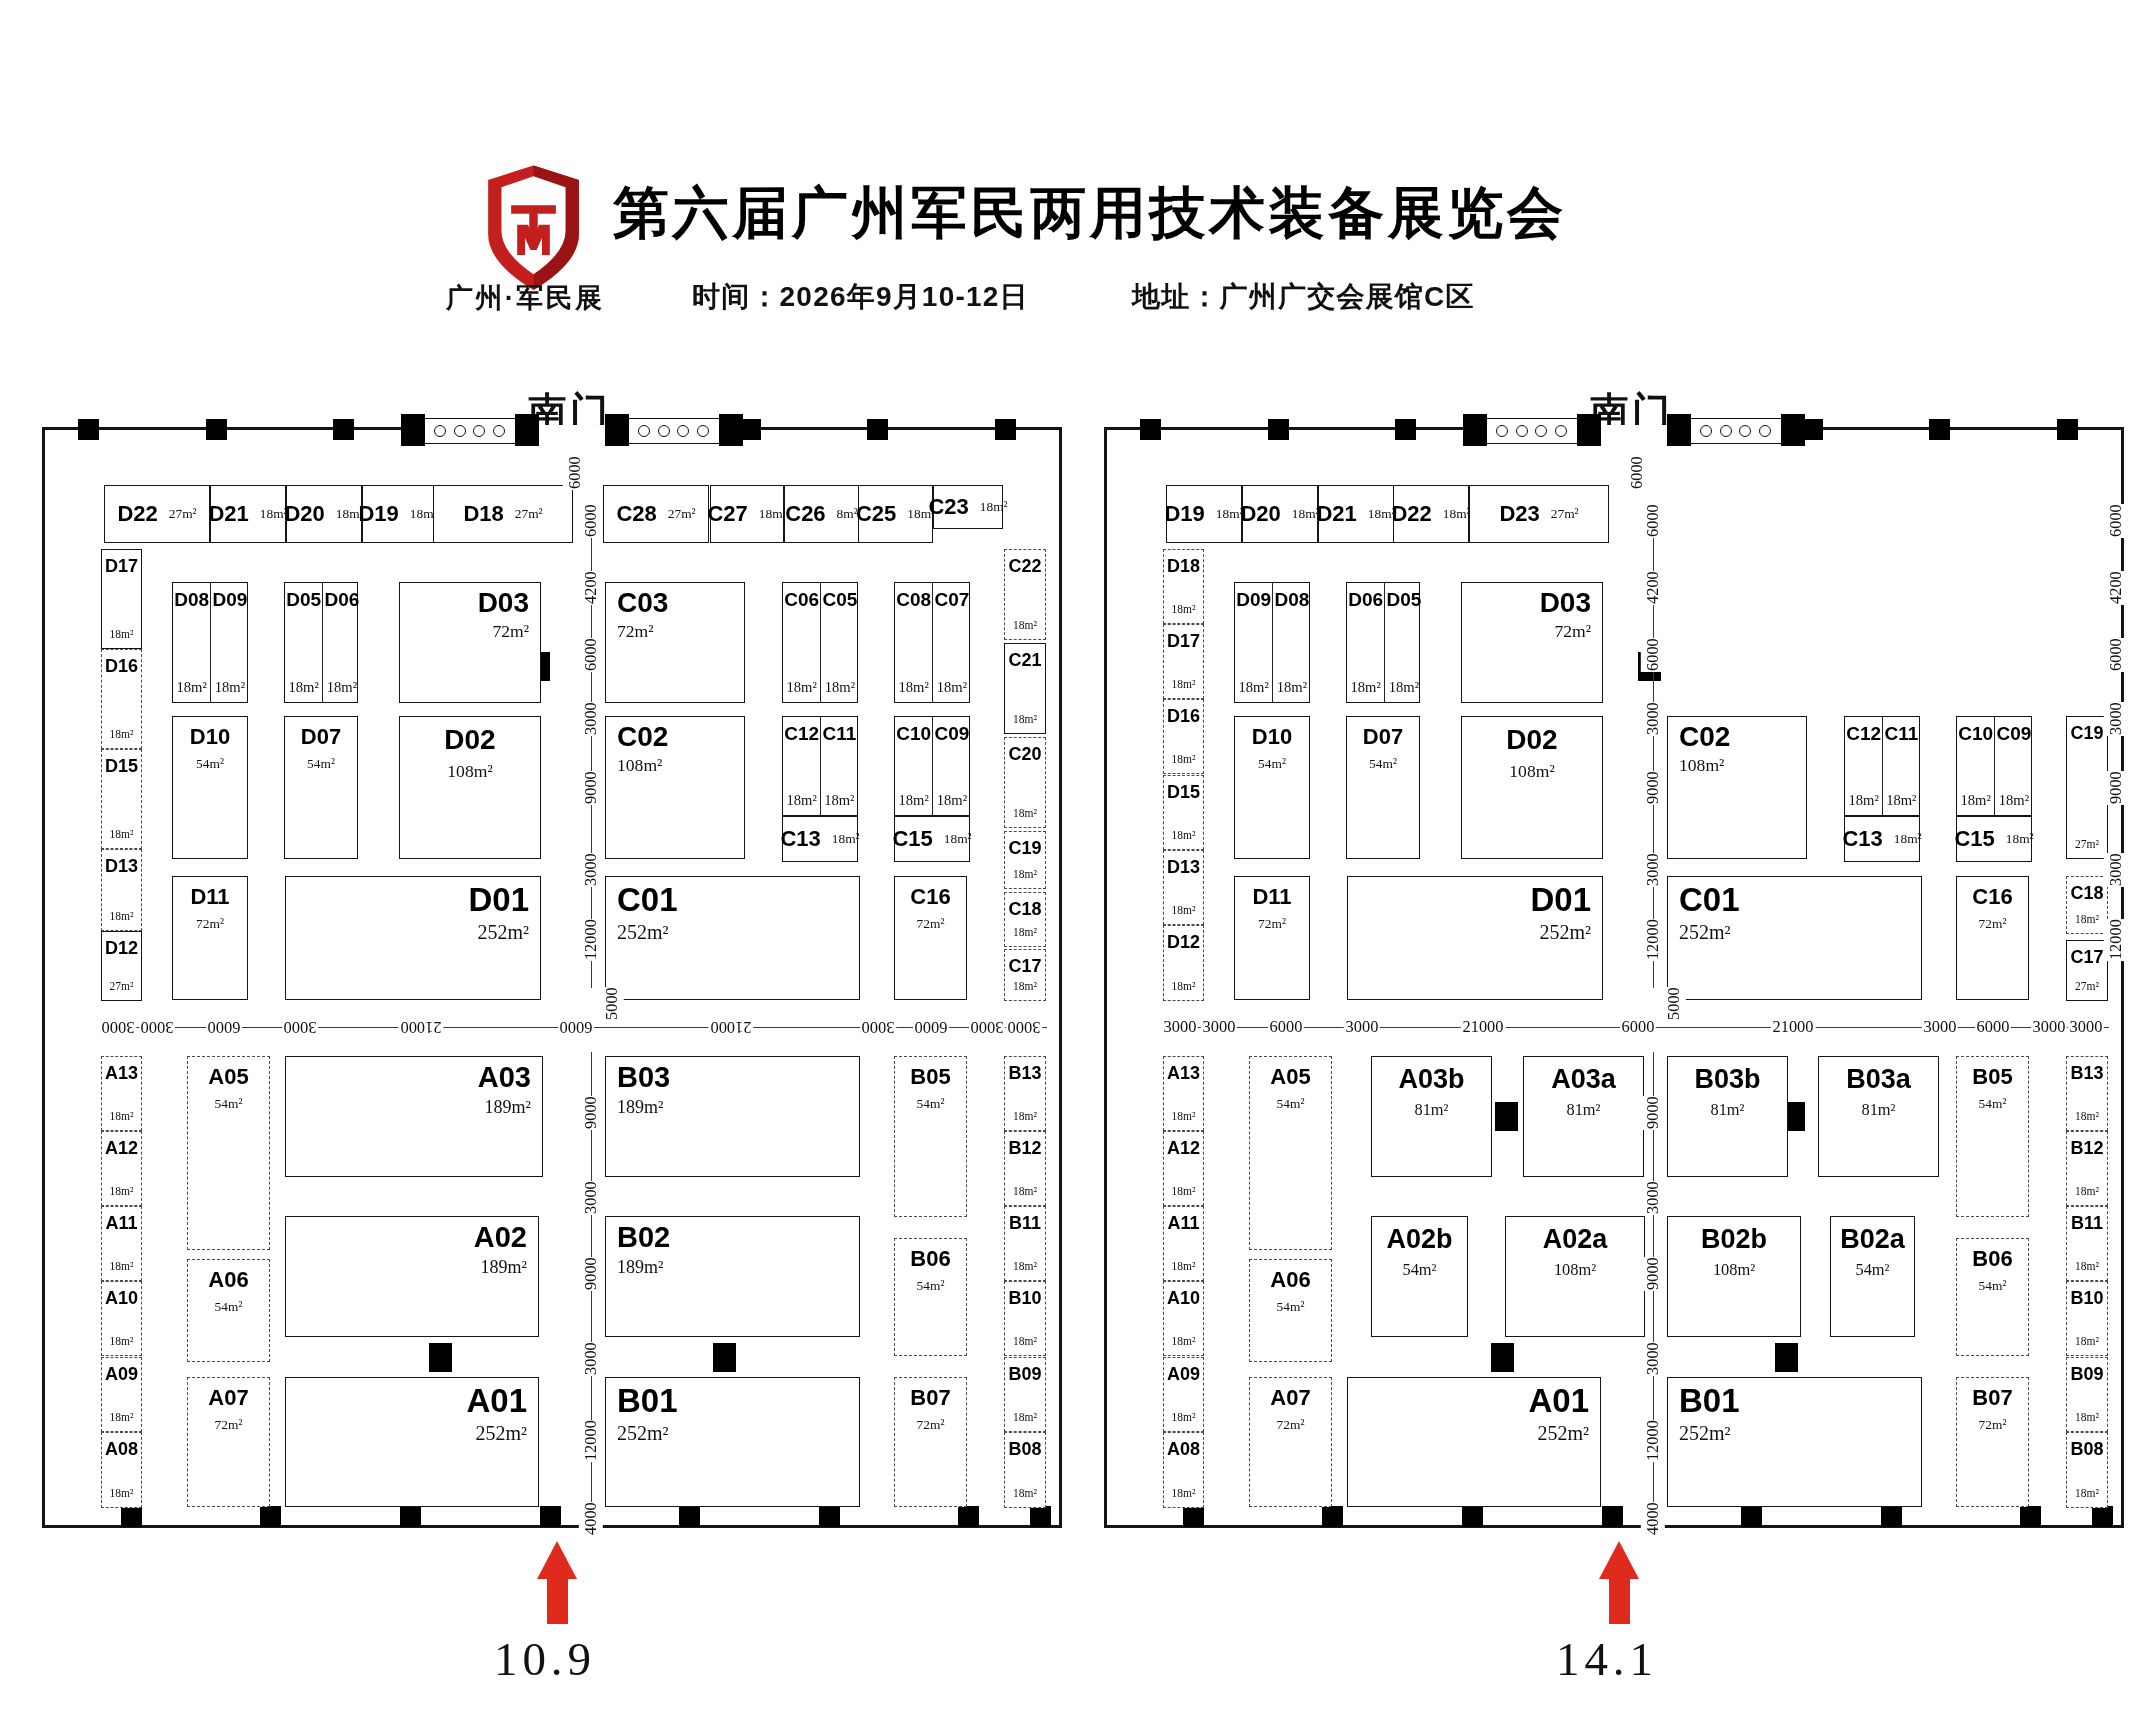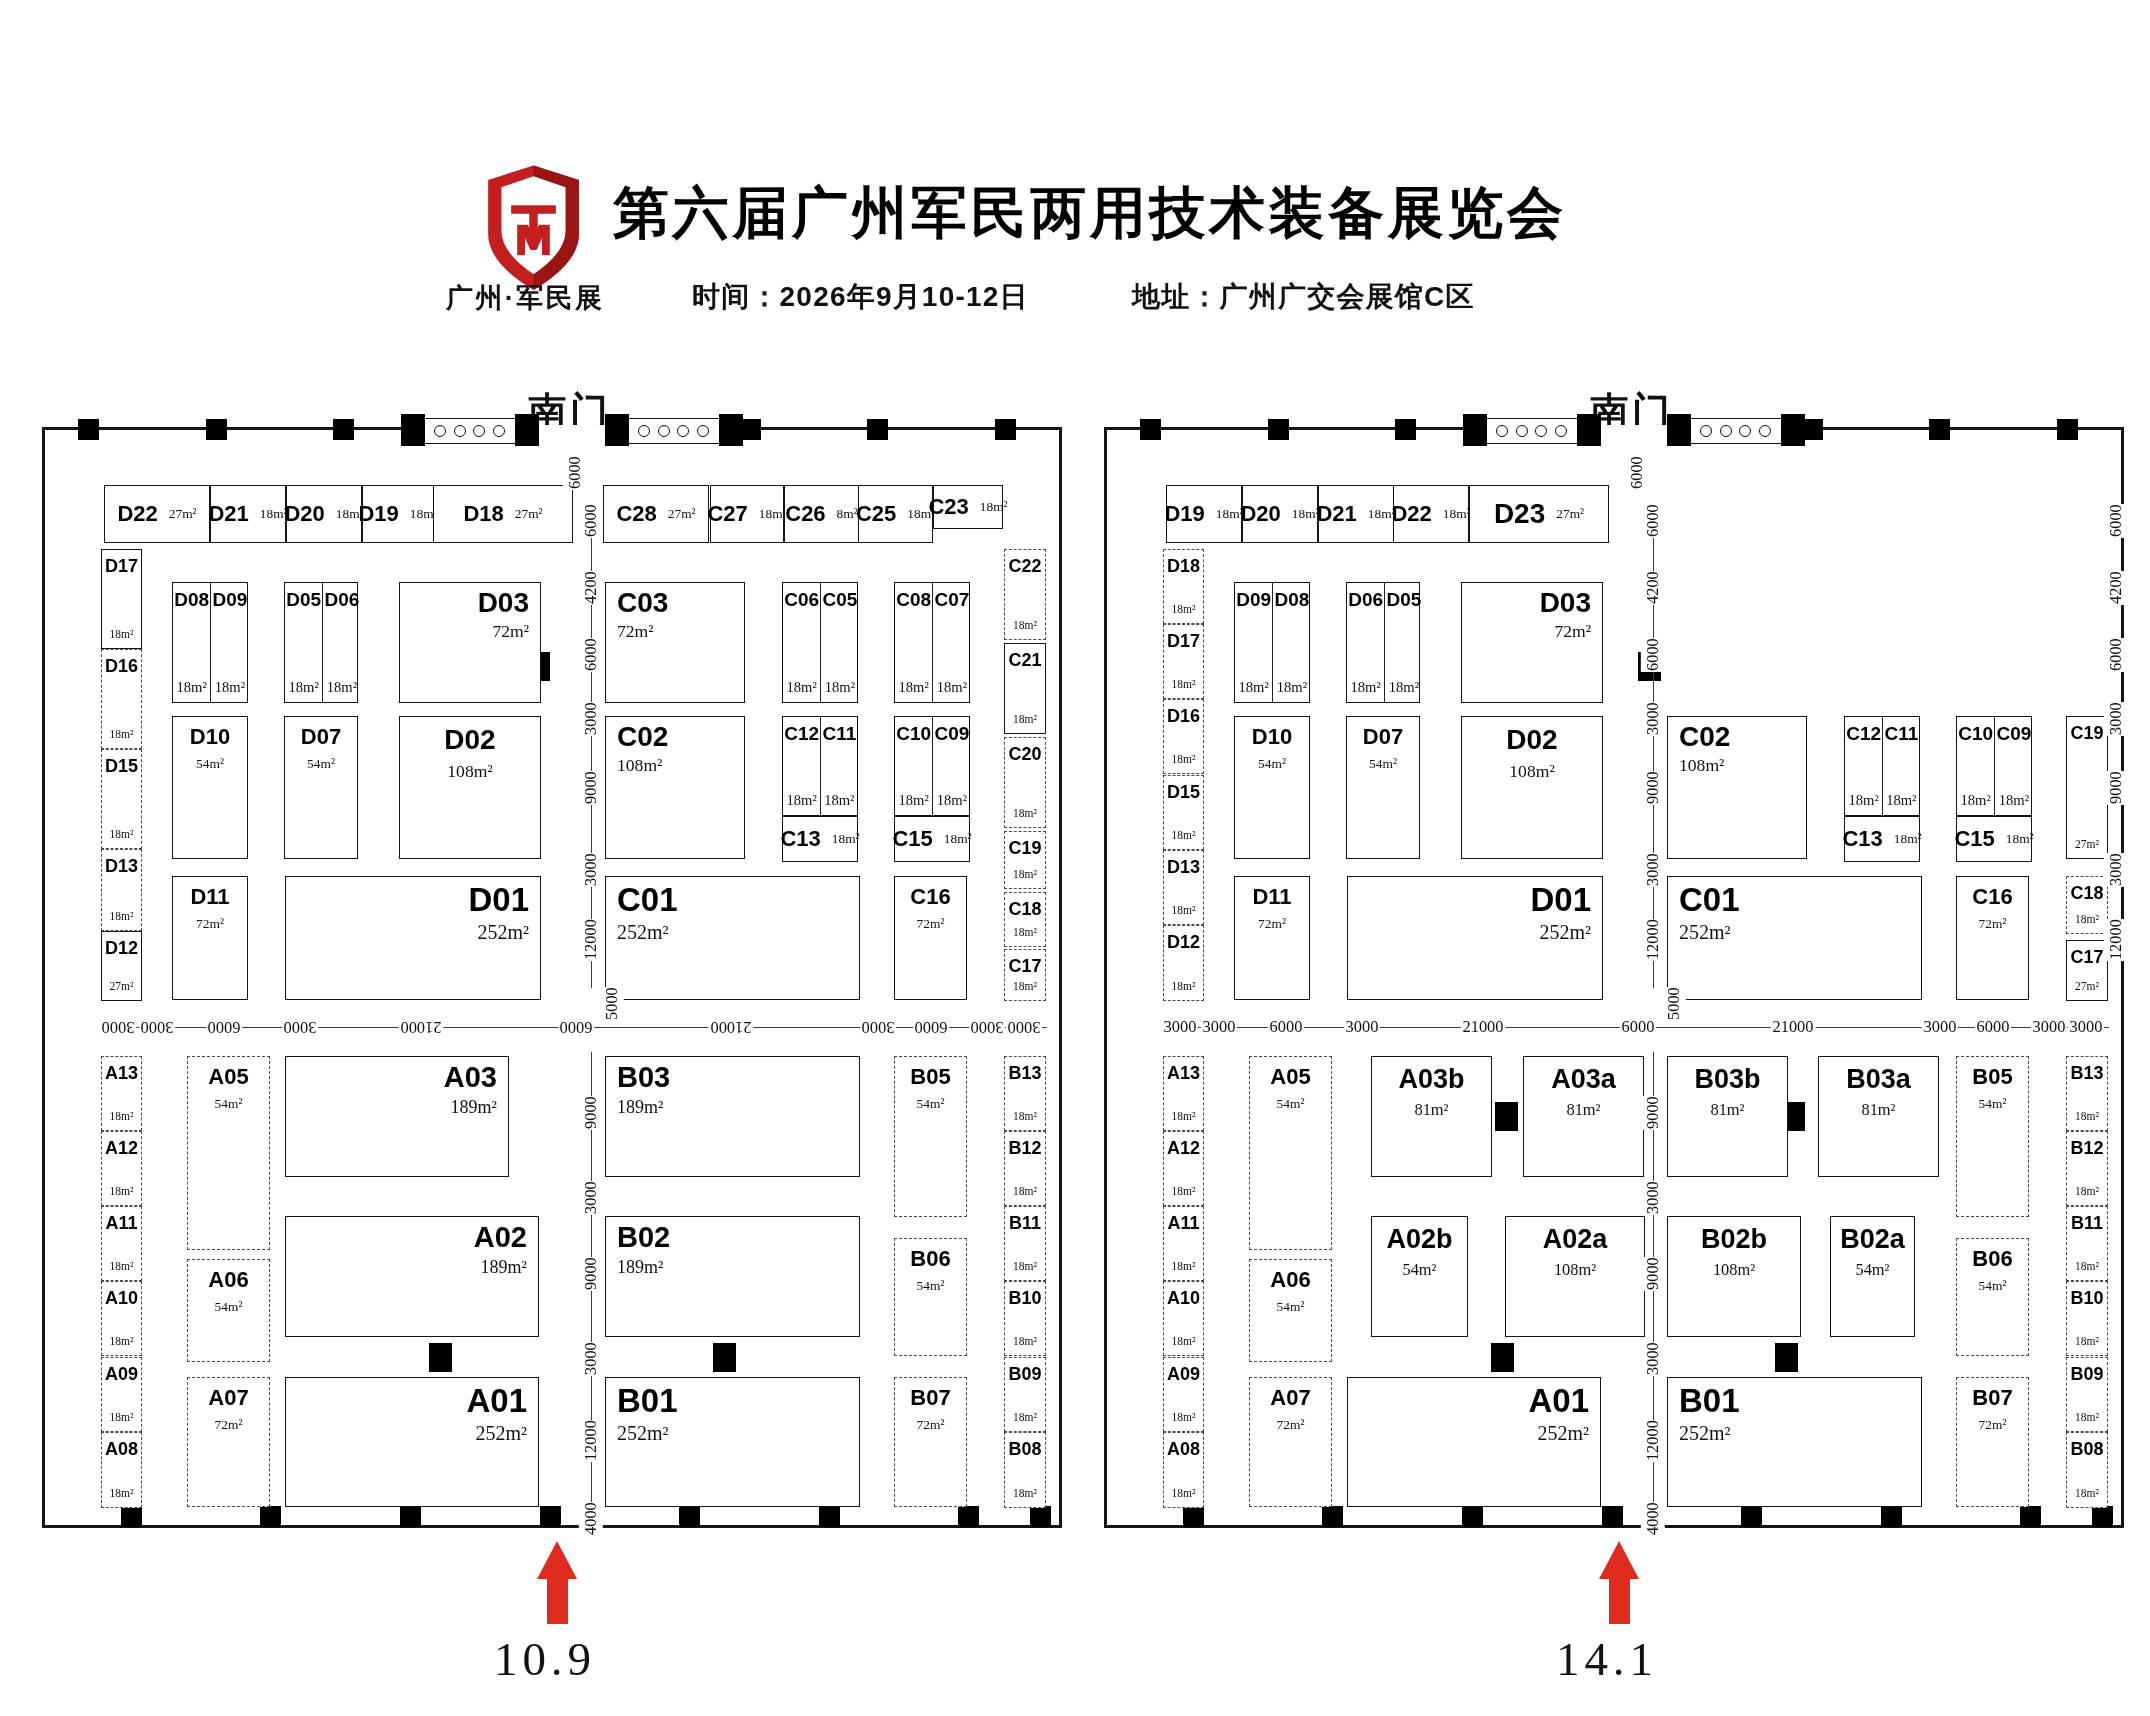--- a/index.html
+++ b/index.html
@@ -332,21 +332,21 @@
         <span class="area" style="font-size: 13.4px;">54m²</span>
       </div>
       <div class="booth l-stack dashed" style="left: 145px; top: 868px; width: 83px; height: 103px;">
         <span class="code" style="font-size: 22px;">A06</span>
         <span class="area" style="font-size: 13.4px;">54m²</span>
       </div>
       <div class="booth l-stack dashed" style="left: 145px; top: 986px; width: 83px; height: 130px;">
         <span class="code" style="font-size: 22px;">A07</span>
         <span class="area" style="font-size: 13.4px;">72m²</span>
       </div>
-      <div class="booth l-cr" style="left: 243px; top: 665px; width: 224px; height: 121px;">
+      <div class="booth l-cr" style="left: 243px; top: 665px; width: 258px; height: 121px;">
         <span class="code" style="font-size: 29px;">A03</span>
         <span class="area" style="font-size: 18px;">189m²</span>
       </div>
       <div class="booth l-cr" style="left: 243px; top: 825px; width: 254px; height: 121px;">
         <span class="code" style="font-size: 29px;">A02</span>
         <span class="area" style="font-size: 18px;">189m²</span>
       </div>
       <div class="booth l-cr" style="left: 243px; top: 986px; width: 254px; height: 130px;">
         <span class="code" style="font-size: 33px;">A01</span>
         <span class="area" style="font-size: 20px;">252m²</span>
@@ -483,21 +483,21 @@
       </div>
       <div class="booth l-inline" style="left: 214px; top: 94px; width: 76px; height: 58px;">
         <span class="code" style="font-size: 22px;">D21</span>
         <span class="area" style="font-size: 13.4px;">18m²</span>
       </div>
       <div class="booth l-inline" style="left: 289px; top: 94px; width: 76px; height: 58px;">
         <span class="code" style="font-size: 22px;">D22</span>
         <span class="area" style="font-size: 13.4px;">18m²</span>
       </div>
       <div class="booth l-inline" style="left: 365px; top: 94px; width: 140px; height: 58px;">
-        <span class="code" style="font-size: 28px;">D23</span>
+        <span class="code" style="font-size: 22px;">D23</span>
         <span class="area" style="font-size: 13.4px;">27m²</span>
       </div>
       <div class="booth l-col dashed" style="left: 59px; top: 158px; width: 41px; height: 75px;">
         <span class="code" style="font-size: 18px;">D18</span>
         <span class="area" style="font-size: 11.5px;">18m²</span>
       </div>
       <div class="booth l-col dashed" style="left: 59px; top: 233px; width: 41px; height: 75px;">
         <span class="code" style="font-size: 18px;">D17</span>
         <span class="area" style="font-size: 11.5px;">18m²</span>
       </div>

